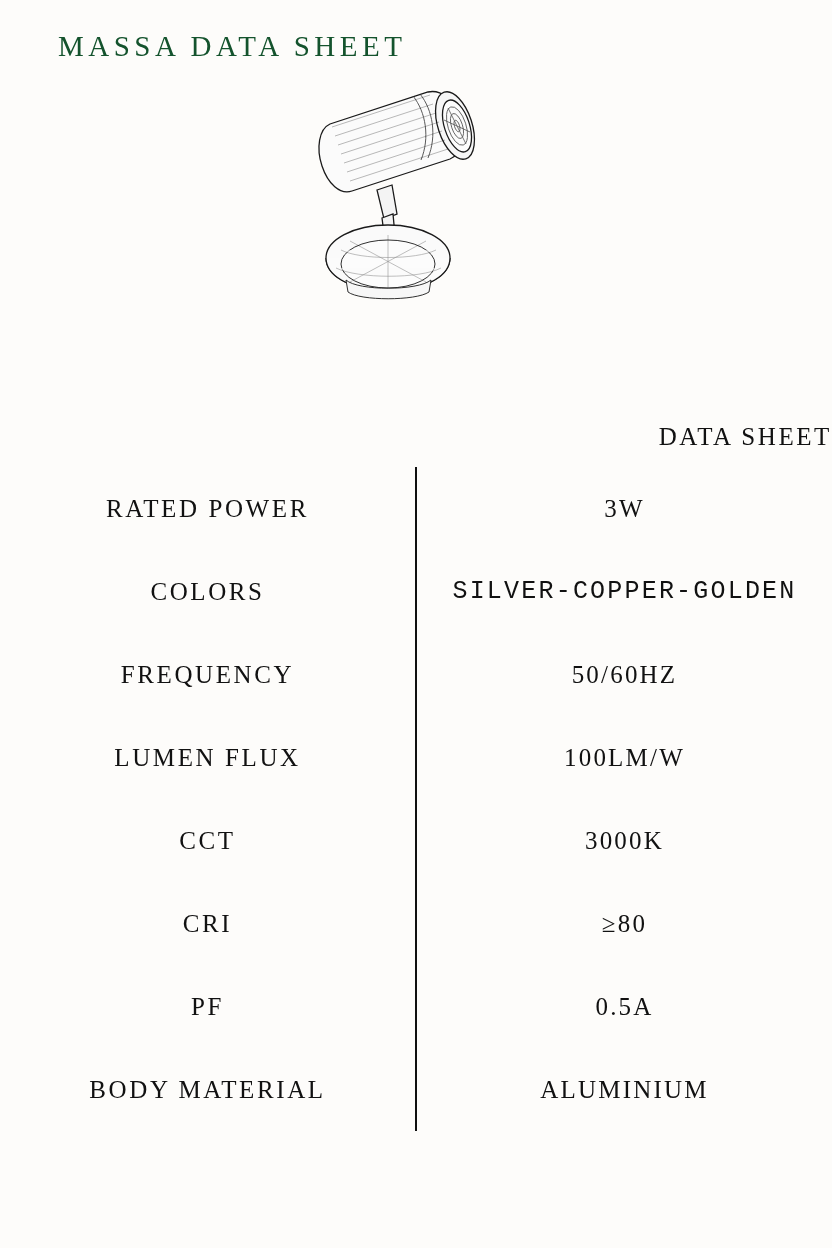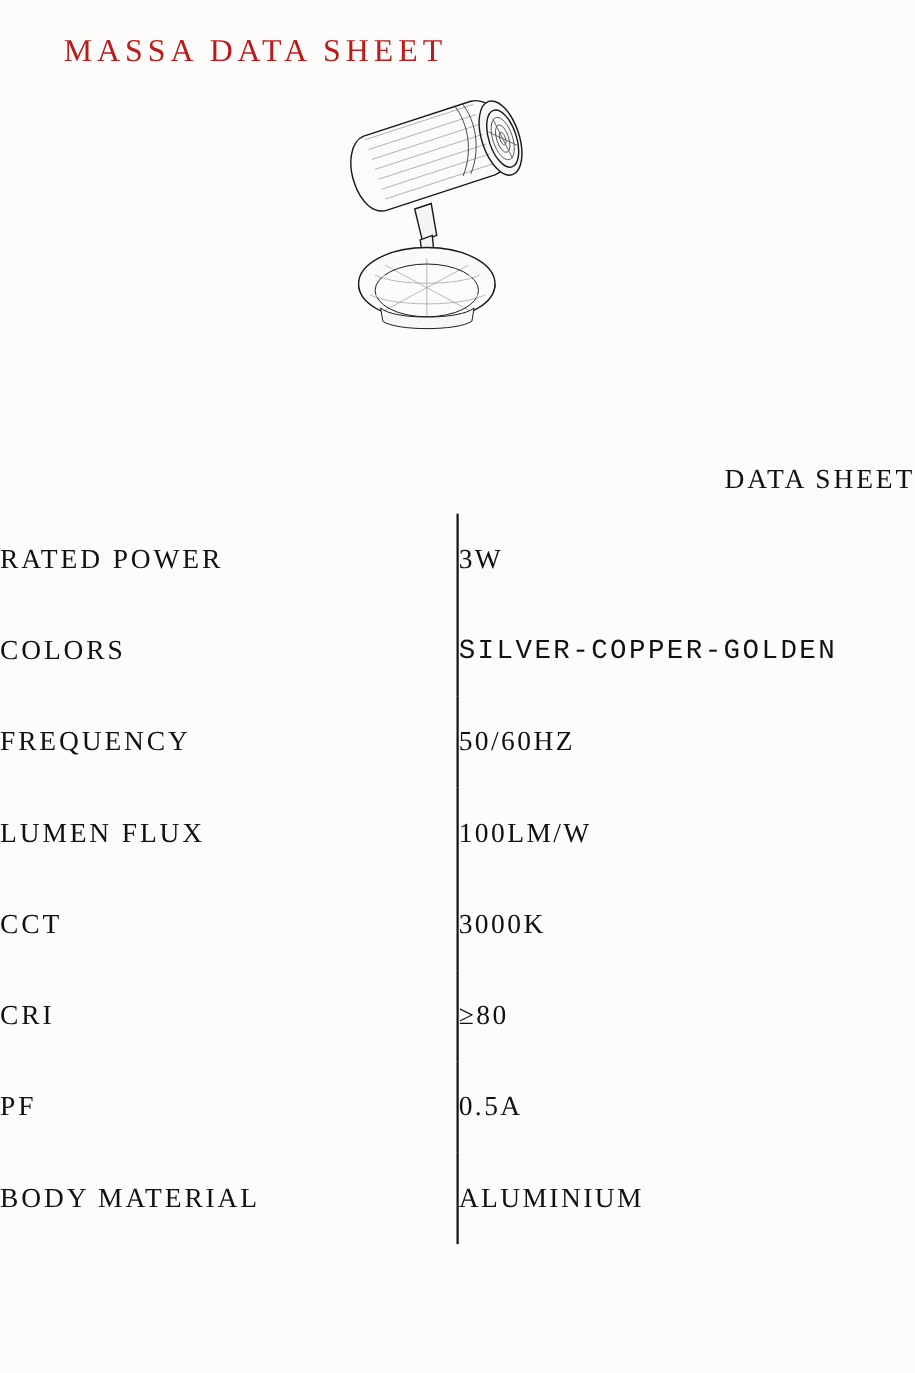--- a/index.html
+++ b/index.html
@@ -23,21 +23,21 @@
     box-sizing: border-box;
   }
 
   .doc-title {
     position: absolute;
     top: 30px;
     left: 58px;
     font-size: 29px;
     letter-spacing: 4.5px;
     font-family: "Liberation Serif", serif;
-    color: #b91c1c;
+    color: #14532d;
     white-space: nowrap;
   }
 
   .product-figure {
     position: absolute;
     top: 78px;
     left: 300px;
     width: 240px;
     height: 245px;
   }
@@ -70,20 +70,21 @@
     height: 61px;
     text-align: right;
     vertical-align: middle;
     font-size: 25px;
     letter-spacing: 2.6px;
   }
 
   .data-row td {
     height: 83px;
     vertical-align: middle;
+    text-align: center;
     border-bottom: 2.2px solid #101010;
     font-size: 25px;
     letter-spacing: 2.4px;
     white-space: nowrap;
     overflow: visible;
   }
 
   .data-row td.label-cell {
     width: 383px;
     border-right: 2.2px solid #101010;

